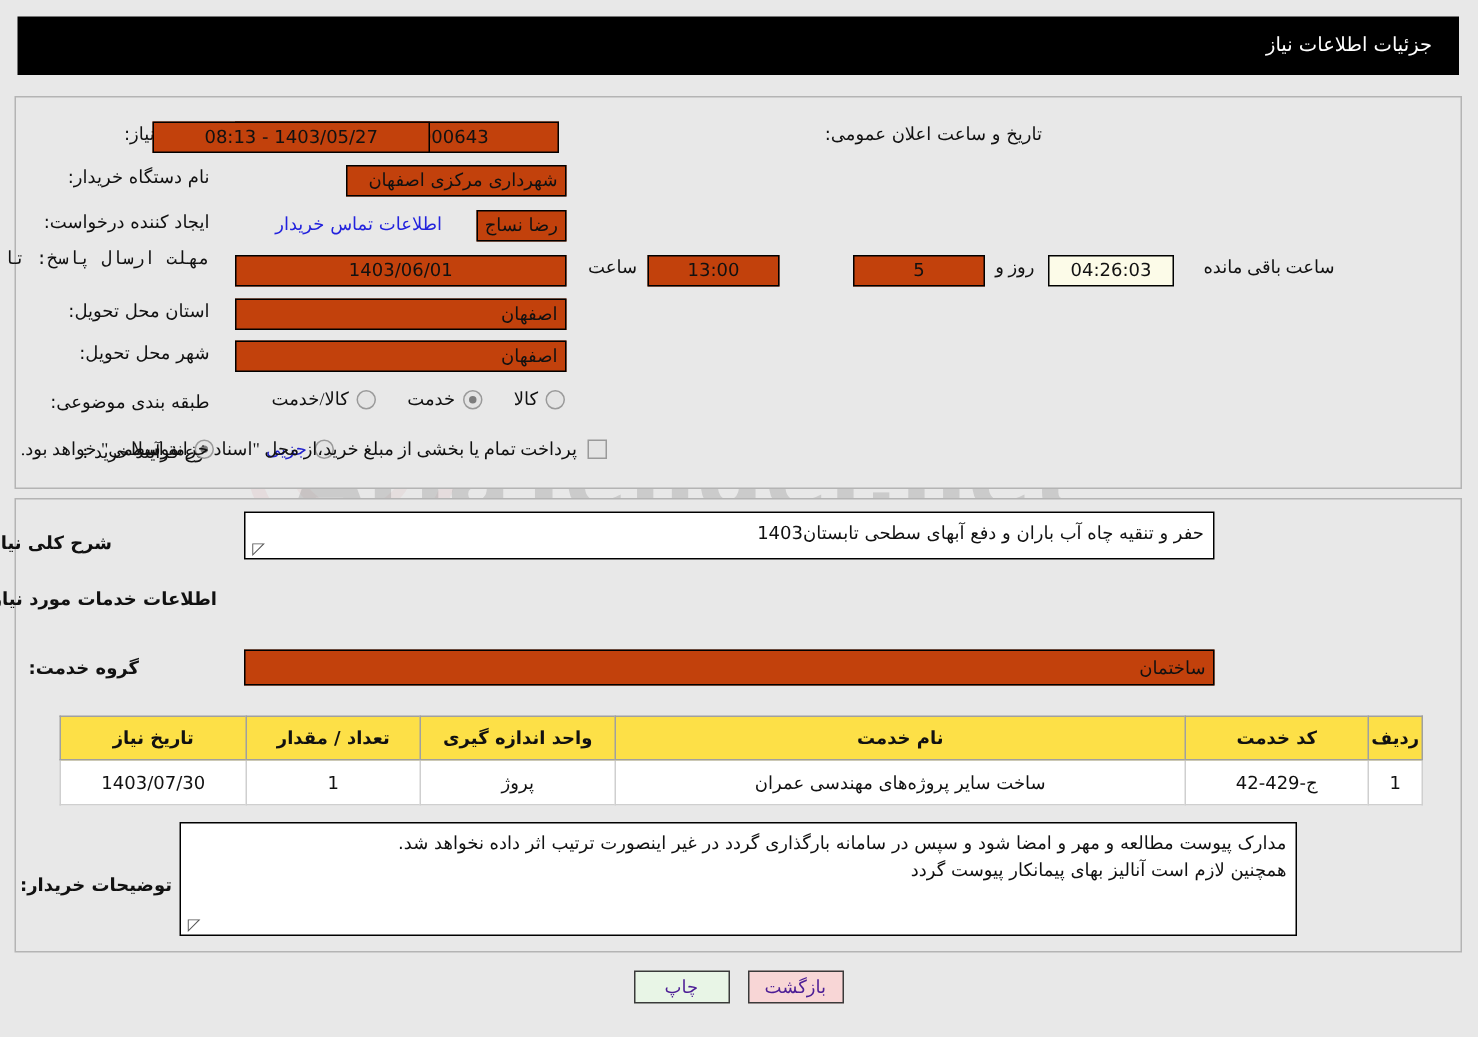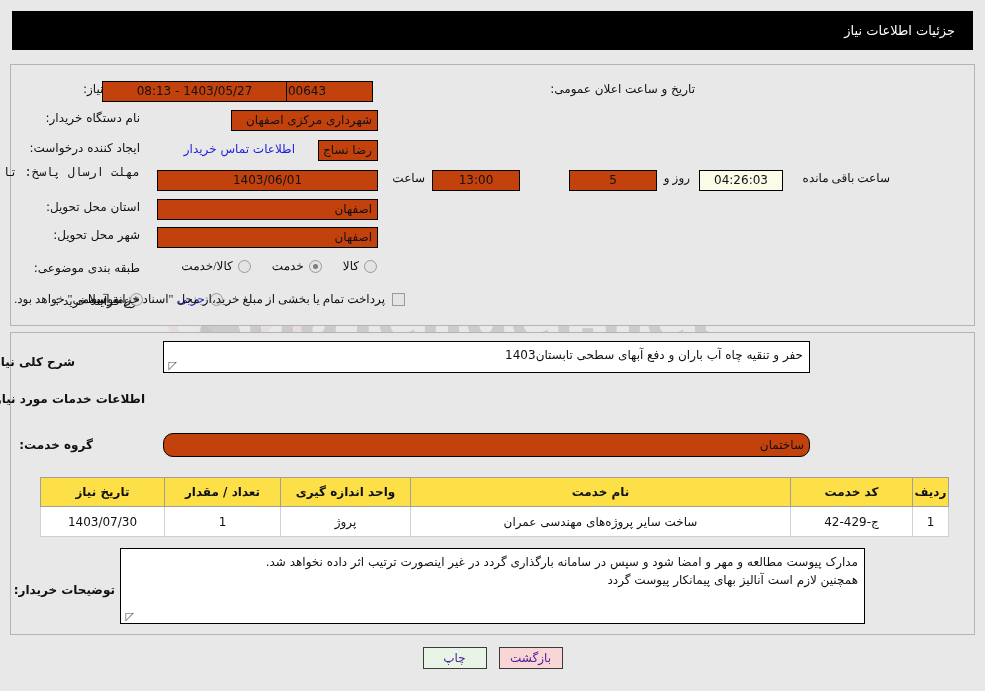--- a/index.html
+++ b/index.html
@@ -344,21 +344,21 @@
   <span class="grip">◸</span>
 </div>
 
 <div class="row" style="right:840px; top:392px;">
   <span class="lbl lbl-b">اطلاعات خدمات مورد نیاز</span>
 </div>
 
 <div class="row" style="right:892px; top:438px;">
   <span class="lbl lbl-b">گروه خدمت:</span>
 </div>
-<div class="fld right" style="position:absolute; right:175px; left:163px; top:433px; height:24px; line-height:22px; z-index:3;border-radius:10px;">ساختمان</div>
+<div class="fld right" style="position:absolute; right:175px; left:163px; top:433px; height:24px; line-height:22px; z-index:3;">ساختمان</div>
 
 <table class="tbl">
   <colgroup>
     <col style="width:36px">
     <col style="width:122px">
     <col style="width:380px">
     <col style="width:130px">
     <col style="width:116px">
     <col style="width:124px">
   </colgroup>

